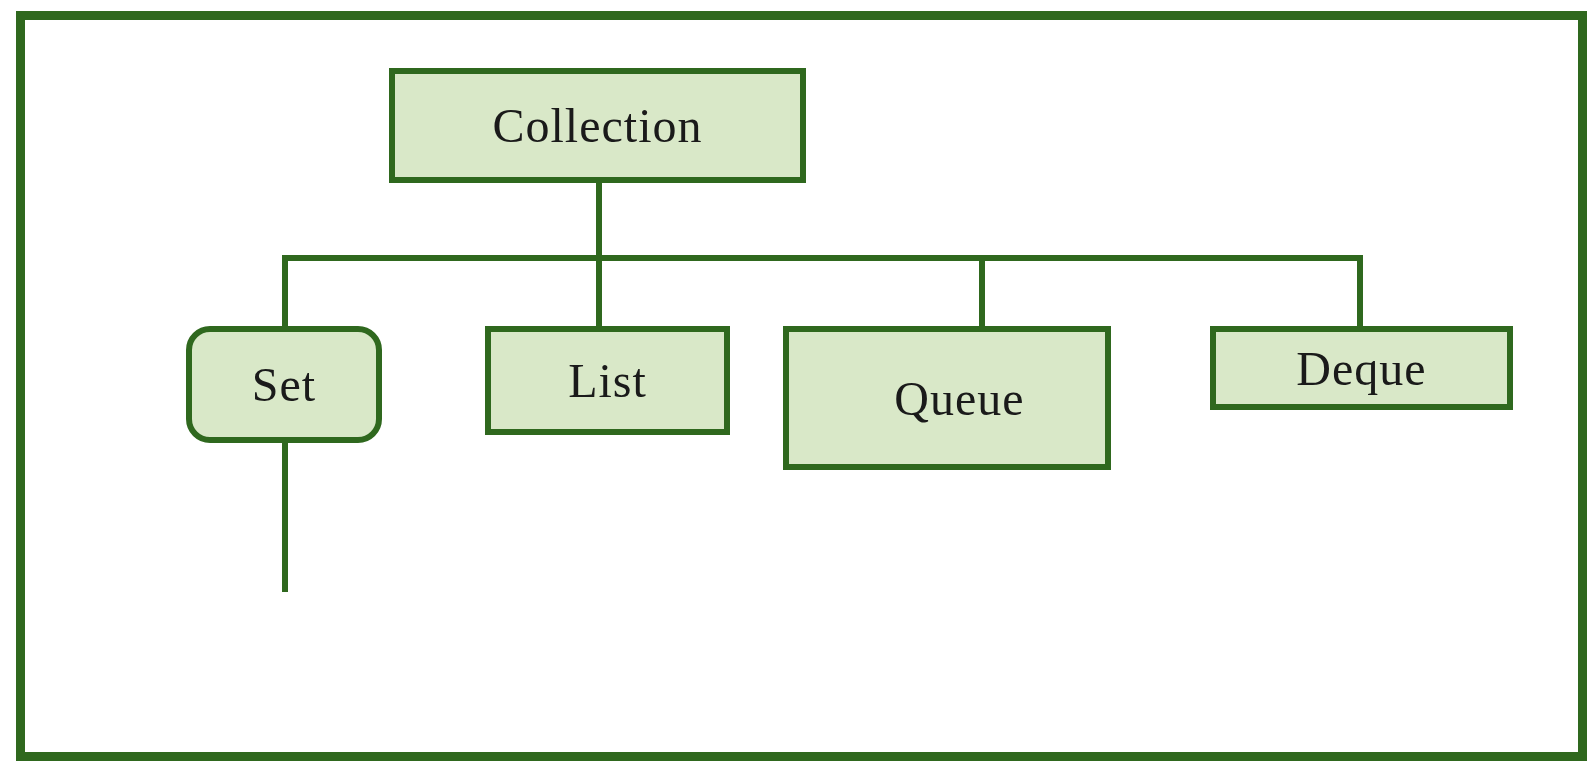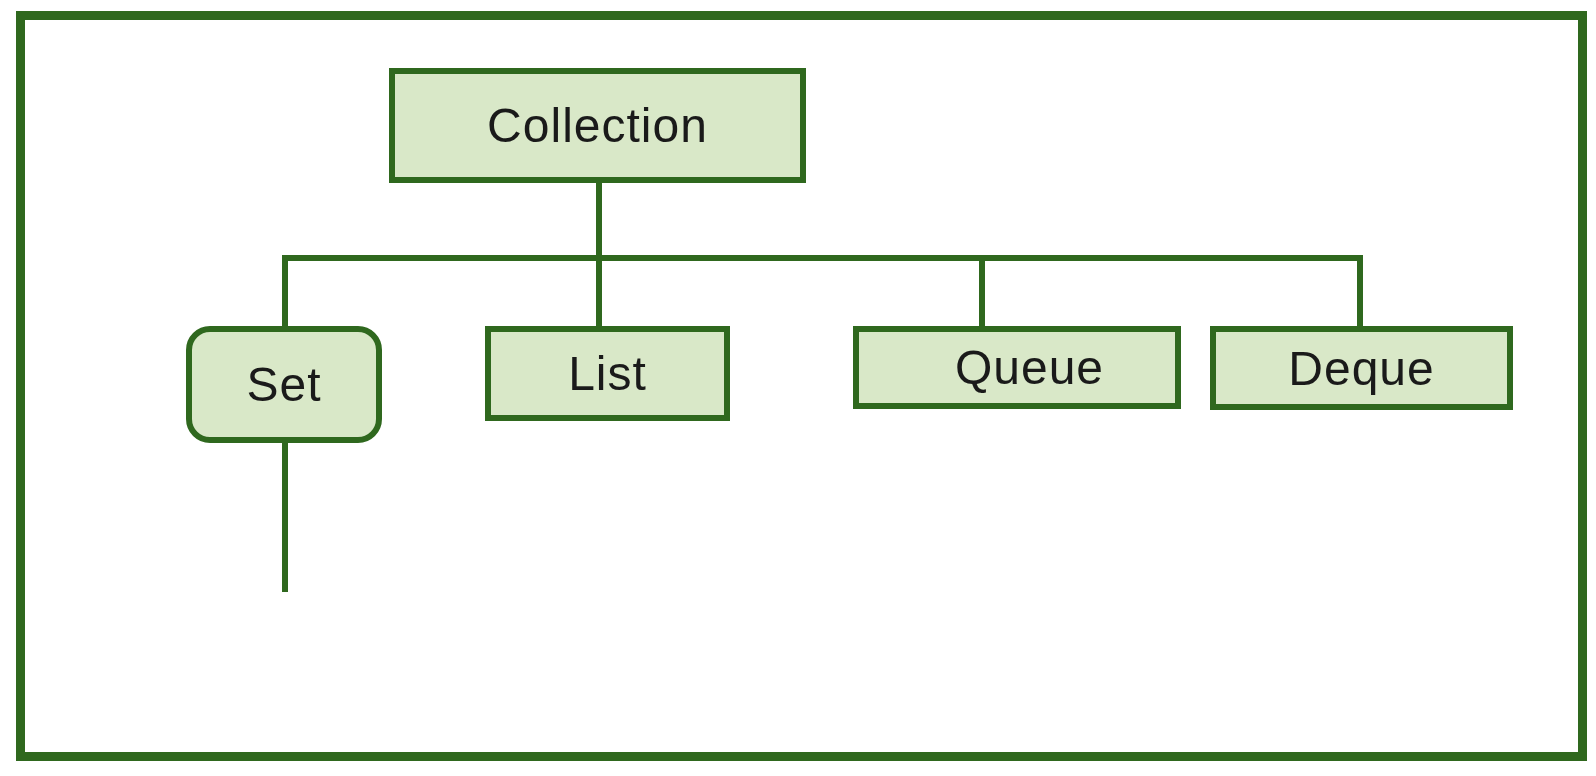--- a/index.html
+++ b/index.html
@@ -1,20 +1,20 @@
 <!DOCTYPE html>
 <html><head>
 <meta charset="utf-8">
 <style>
   html,body{margin:0;padding:0;background:#ffffff;}
   #stage{
     position:relative;
     width:1596px;height:776px;
     background:var(--bg,#ffffff);
-    font-family:Liberation Sans, sans-serif;
+    font-family:Liberation Serif, serif;
     overflow:hidden;
   }
   .frame{
     position:absolute;
     left:16px;top:11px;width:1571px;height:750px;
     border:9px solid var(--green,#2f681e);
     box-sizing:border-box;
     background:transparent;
   }
   .node{
@@ -28,22 +28,22 @@
     color:var(--text,#1a1a1a);
     white-space:nowrap;
   }
   .line{
     position:absolute;
     background:var(--green,#2f681e);
   }
   
   #node-collection{left:389px;top:68px;width:417px;height:115px;}
   #node-set       {left:186px;top:326px;width:196px;height:117px;border-radius:24px;}
-  #node-list      {left:485px;top:326px;width:245px;height:95px;}
-  #node-queue     {left:853px;top:326px;width:328px;height:83px;padding-left:25px;}
+  #node-list      {left:485px;top:326px;width:245px;height:109px;}
+  #node-queue     {left:783px;top:326px;width:328px;height:144px;padding-left:25px;}
   #node-deque     {left:1210px;top:326px;width:303px;height:84px;}
   #node-sortedset {left:78px;top:592px;width:421px;height:113px;}
   
   #edge-center-stem {left:596px;top:183px;width:6px;height:143px;}
   #edge-hbar        {left:282px;top:255px;width:1081px;height:6px;}
   #edge-drop-set    {left:282px;top:255px;width:6px;height:71px;}
   #edge-drop-queue  {left:979px;top:255px;width:6px;height:71px;}
   #edge-drop-deque  {left:1357px;top:255px;width:6px;height:71px;}
   #edge-drop-sorted {left:282px;top:443px;width:6px;height:149px;}
 </style>

